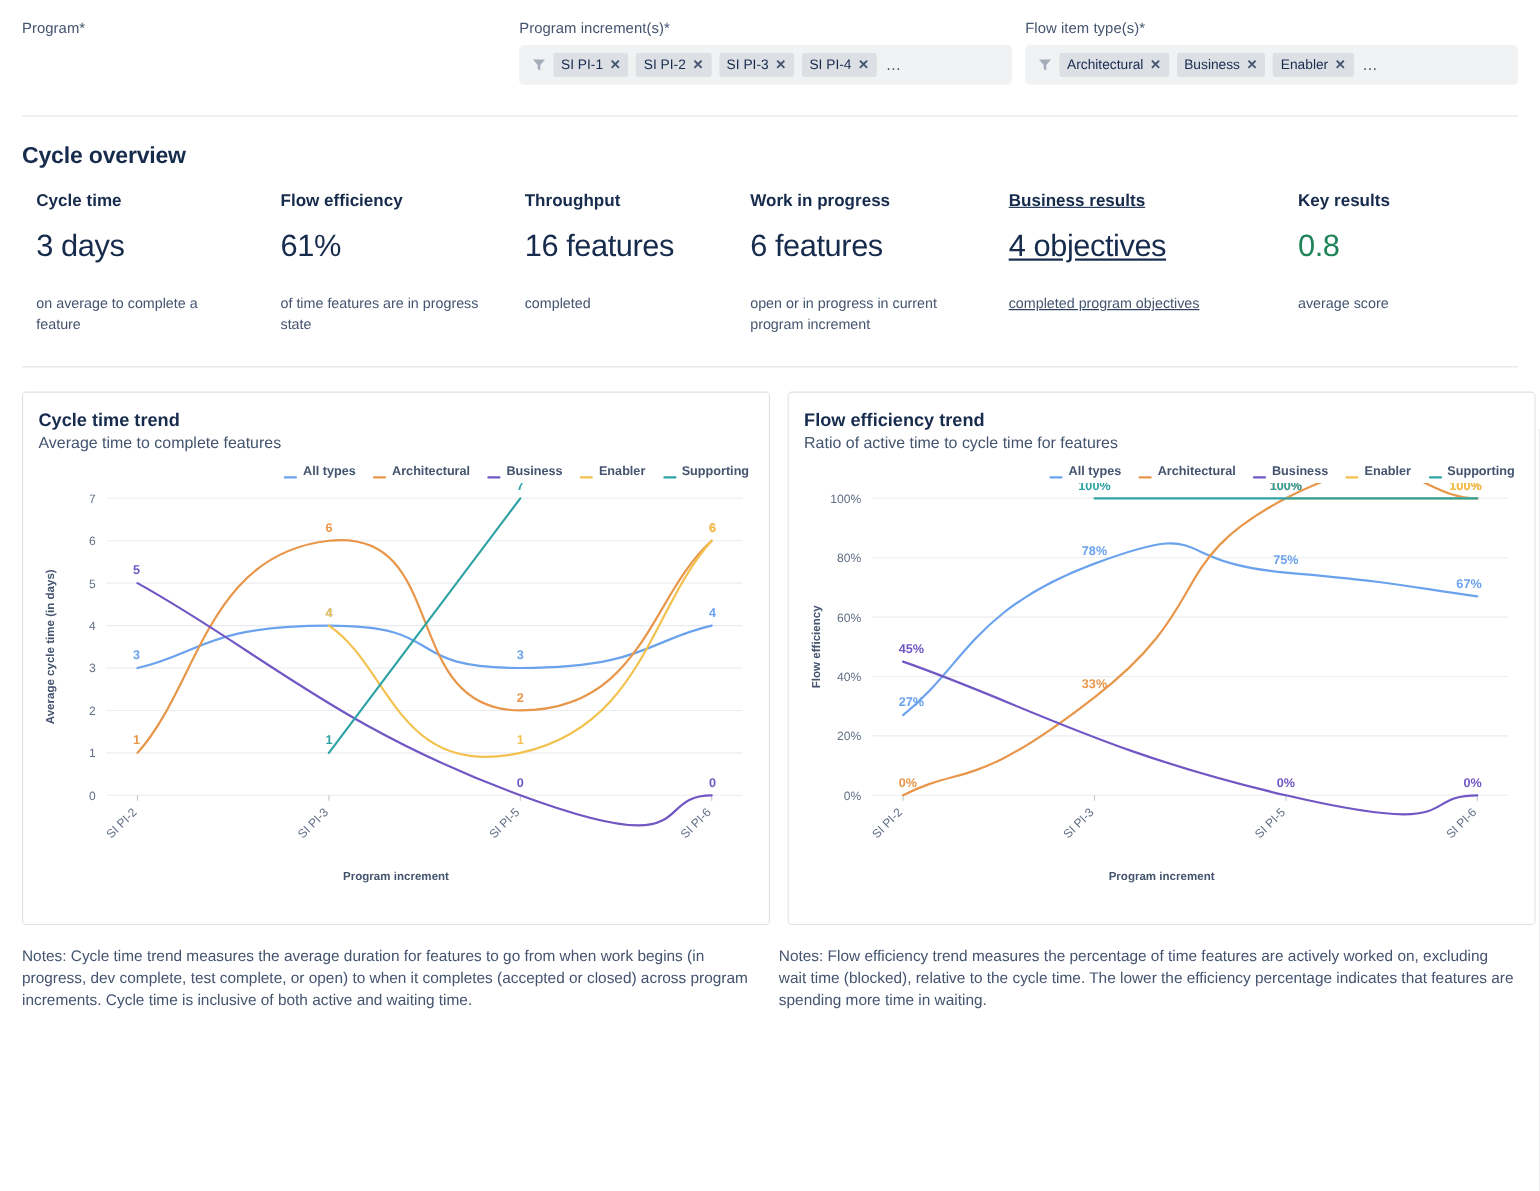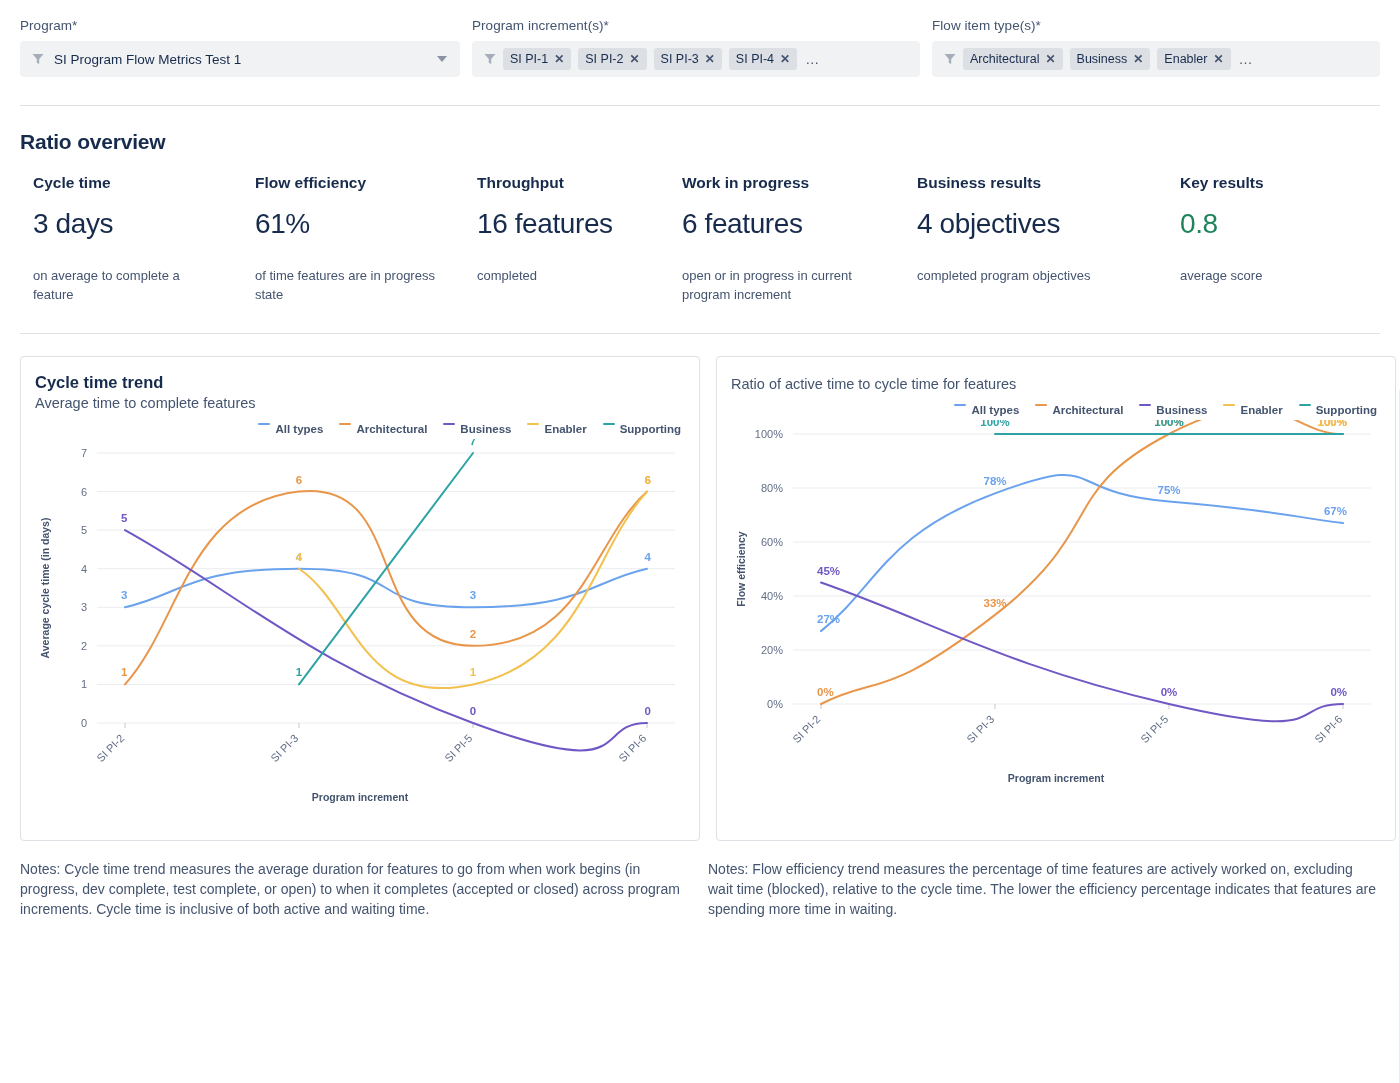--- a/index.html
+++ b/index.html
@@ -48,64 +48,55 @@
   hr.sep { border:none; border-top:1px solid #DFE1E6; margin:28px 20px 0 20px; }
 
   
   .section-title {
     font-size:21px; font-weight:700; color:#172B4D;
     padding:24px 20px 0 20px; letter-spacing:-0.2px;
   }
   .stats { display:flex; padding:20px 20px 0 20px;justify-content:flex-end; }
   .stat { flex:0 0 auto; }
   .stat.s0 { width:222px; } .stat.s1 { width:222px; } .stat.s2 { width:205px; }
-  .stat.s3 { width:235px; } .stat.s4 { width:263px; } .stat.s5 { width:200px; }
+  .stat.s3 { width:235px; } .stat.s4 { width:263px;text-decoration:underline; } .stat.s5 { width:200px; }
   .stat-label { font-size:15.5px; font-weight:700; color:#172B4D; }
   .stat-value { font-size:28px; font-weight:400; color:#172B4D; margin-top:16px; letter-spacing:-0.4px;}
   .stat-value.green { color:#1F845A; }
   .stat-desc { font-size:13px; color:#44546F; margin-top:27px; line-height:1.45; max-width:185px; }
 
   
   .charts { display:flex; gap:16px; padding:22px 36px 0 20px; }
   .card {
     flex:1 1 0; background:#fff; border:1px solid #DFE1E6; border-radius:4px;
     padding:16px 14px 10px 14px; position:relative; height:485px;
   }
   .card-title { font-size:16.5px; font-weight:700; color:#172B4D; }
   .card-sub { font-size:14.5px; color:#44546F; margin-top:3px; }
   .legend { display:flex; justify-content:flex-end; gap:16px; margin-top:12px; padding-right:4px;}
-  .legend-item { display:flex; align-items:flex-start; gap:5px; font-size:11.5px; font-weight:700; color:#44546F; }
+  .legend-item { display:flex; align-items:flex-end; gap:5px; font-size:11.5px; font-weight:700; color:#44546F; }
   .legend-dash { width:12px; height:2px; border-radius:1px; display:block; }
   .plot { position:relative; margin-top:4px; }
   .plot svg { display:block; }
   .axis-title {
     font-size:10.5px; font-weight:700; color:#44546F; text-align:center; margin-top:2px;
   }
   .notes-row { display:flex; gap:16px; padding:0 20px; }
   .notes-col { flex:1 1 0; font-size:14px; color:#44546F; line-height:1.45; padding-top:18px;}
   .edge-line { position:absolute; right:0; top:390px; width:1px; height:693px; background:#EBECF0; }
 </style>
 </head>
 <body>
 
 <div class="page">
 
   <div class="filters">
 
     <div class="filter-col c1">
       <div class="filter-label">Program*</div>
-      <div class="filter-field">
-        <span class="funnel">
-          <svg viewBox="0 0 14 14" width="14" height="14">
-              <path d="M1.5 2h11l-4.3 5v5l-2.4-1.2V7z" fill="#A5ADBA"></path>
-            </svg>
-        </span>
-        <span class="field-text">SI Program Flow Metrics Test 1</span>
-        <span class="caret"></span>
-      </div>
     </div>
 
     <div class="filter-col">
       <div class="filter-label">Program increment(s)*</div>
       <div class="filter-field">
         <span class="funnel">
           <svg viewBox="0 0 14 14" width="14" height="14">
               <path d="M1.5 2h11l-4.3 5v5l-2.4-1.2V7z" fill="#A5ADBA"></path>
             </svg>
         </span>
@@ -153,21 +144,21 @@
               <span class="chip-x">✕</span>
             </span>
           <span class="ellipsis">…</span>
         </span>
       </div>
     </div>
   </div>
 
   <hr class="sep">
 
-  <div class="section-title">Ratio overview</div>
+  <div class="section-title">Cycle overview</div>
   <div class="stats">
     <div class="stat s0">
       <div class="stat-label">Cycle time</div>
       <div class="stat-value">3 days</div>
       <div class="stat-desc">on average to complete a feature</div>
     </div>
     <div class="stat s1">
       <div class="stat-label">Flow efficiency</div>
       <div class="stat-value">61%</div>
       <div class="stat-desc">of time features are in progress state</div>
@@ -271,20 +262,21 @@
             <text x="616" y="44.571428571428584" font-size="11.5" font-weight="700" fill="#F2C14E" text-anchor="end">6</text>
             <path d="M264,245.42857142857144 C319.68,171.37142857142857 382.32,88.05714285714286 438,14" fill="none" stroke="#2EA3A5" stroke-width="2" stroke-linecap="round"></path>
             <text x="264" y="237.42857142857144" font-size="11.5" font-weight="700" fill="#2EA3A5" text-anchor="middle">1</text>
             <text x="438" y="6" font-size="11.5" font-weight="700" fill="#2EA3A5" text-anchor="middle">7</text>
           </svg>
       </div>
       <div class="axis-title">Program increment</div>
     </div>
 
     <div class="card">
+      <div class="card-title">Flow efficiency trend</div>
       <div class="card-sub">Ratio of active time to cycle time for features</div>
       <div class="legend" id="legend-2">
           <div class="legend-item">
             <span class="legend-dash" style="background: rgb(106, 162, 238);"></span>
             <span>All types</span>
           </div>
           <div class="legend-item">
             <span class="legend-dash" style="background: rgb(232, 150, 74);"></span>
             <span>Architectural</span>
           </div>

